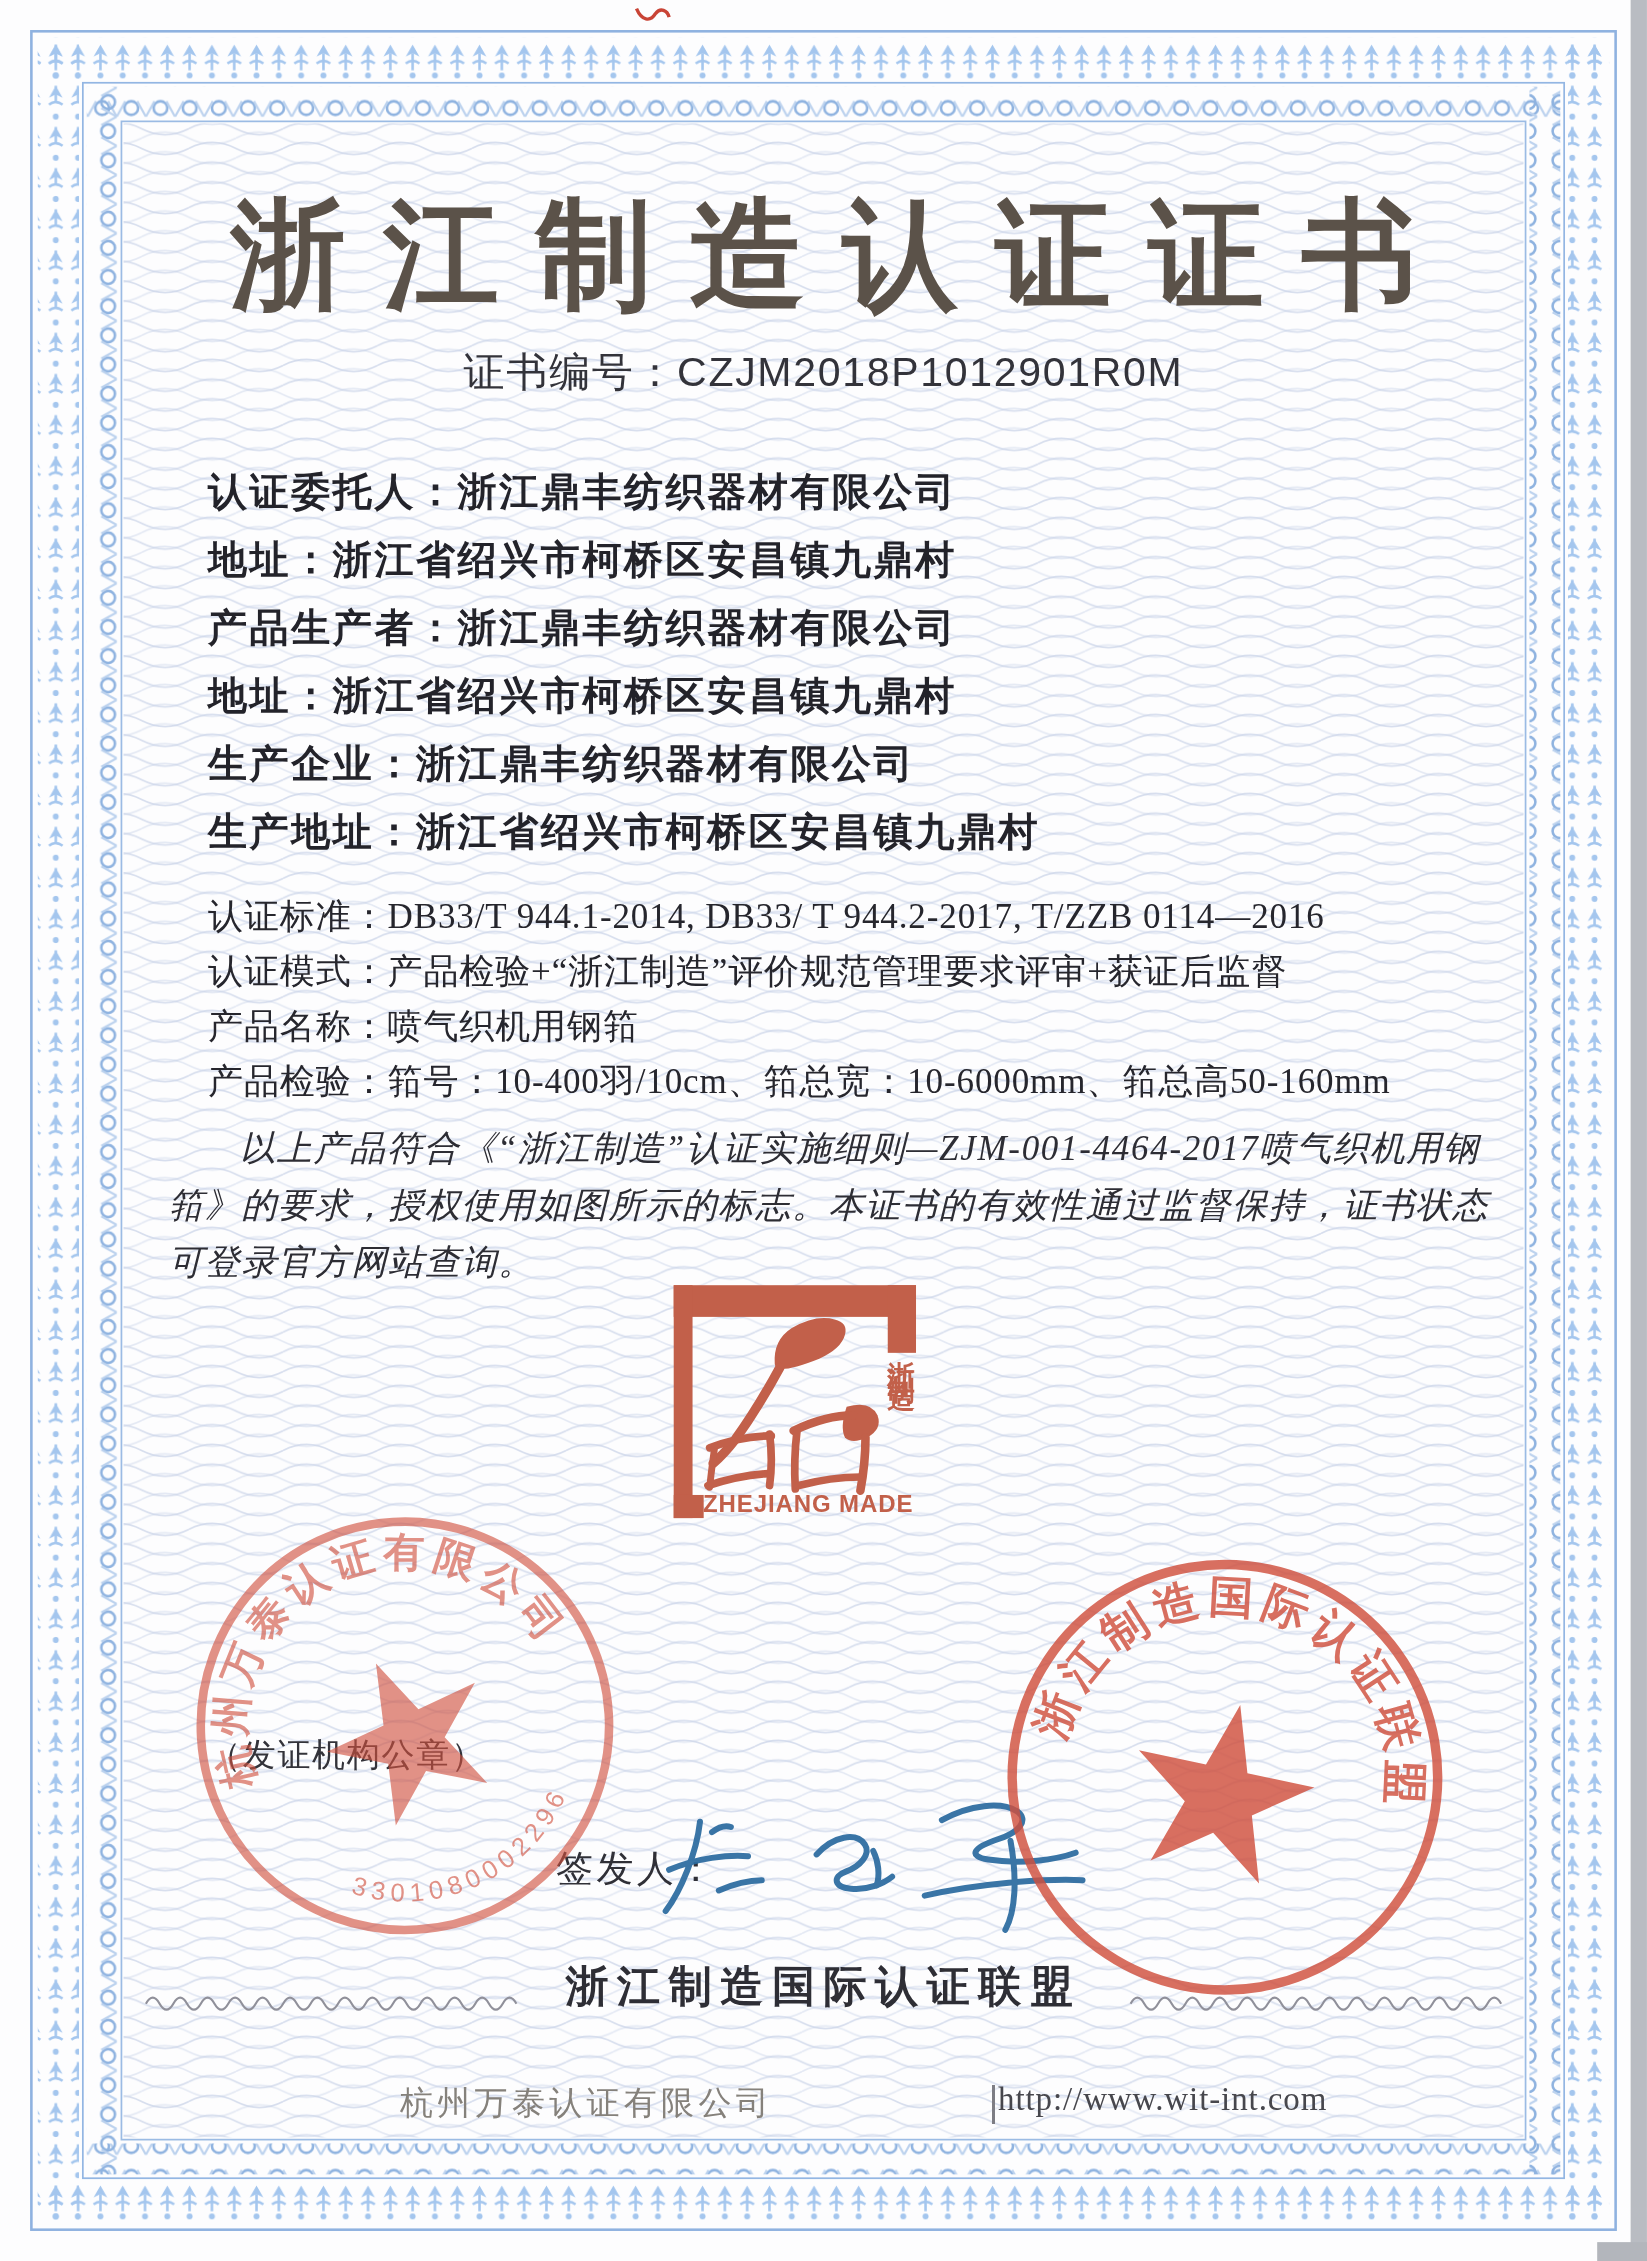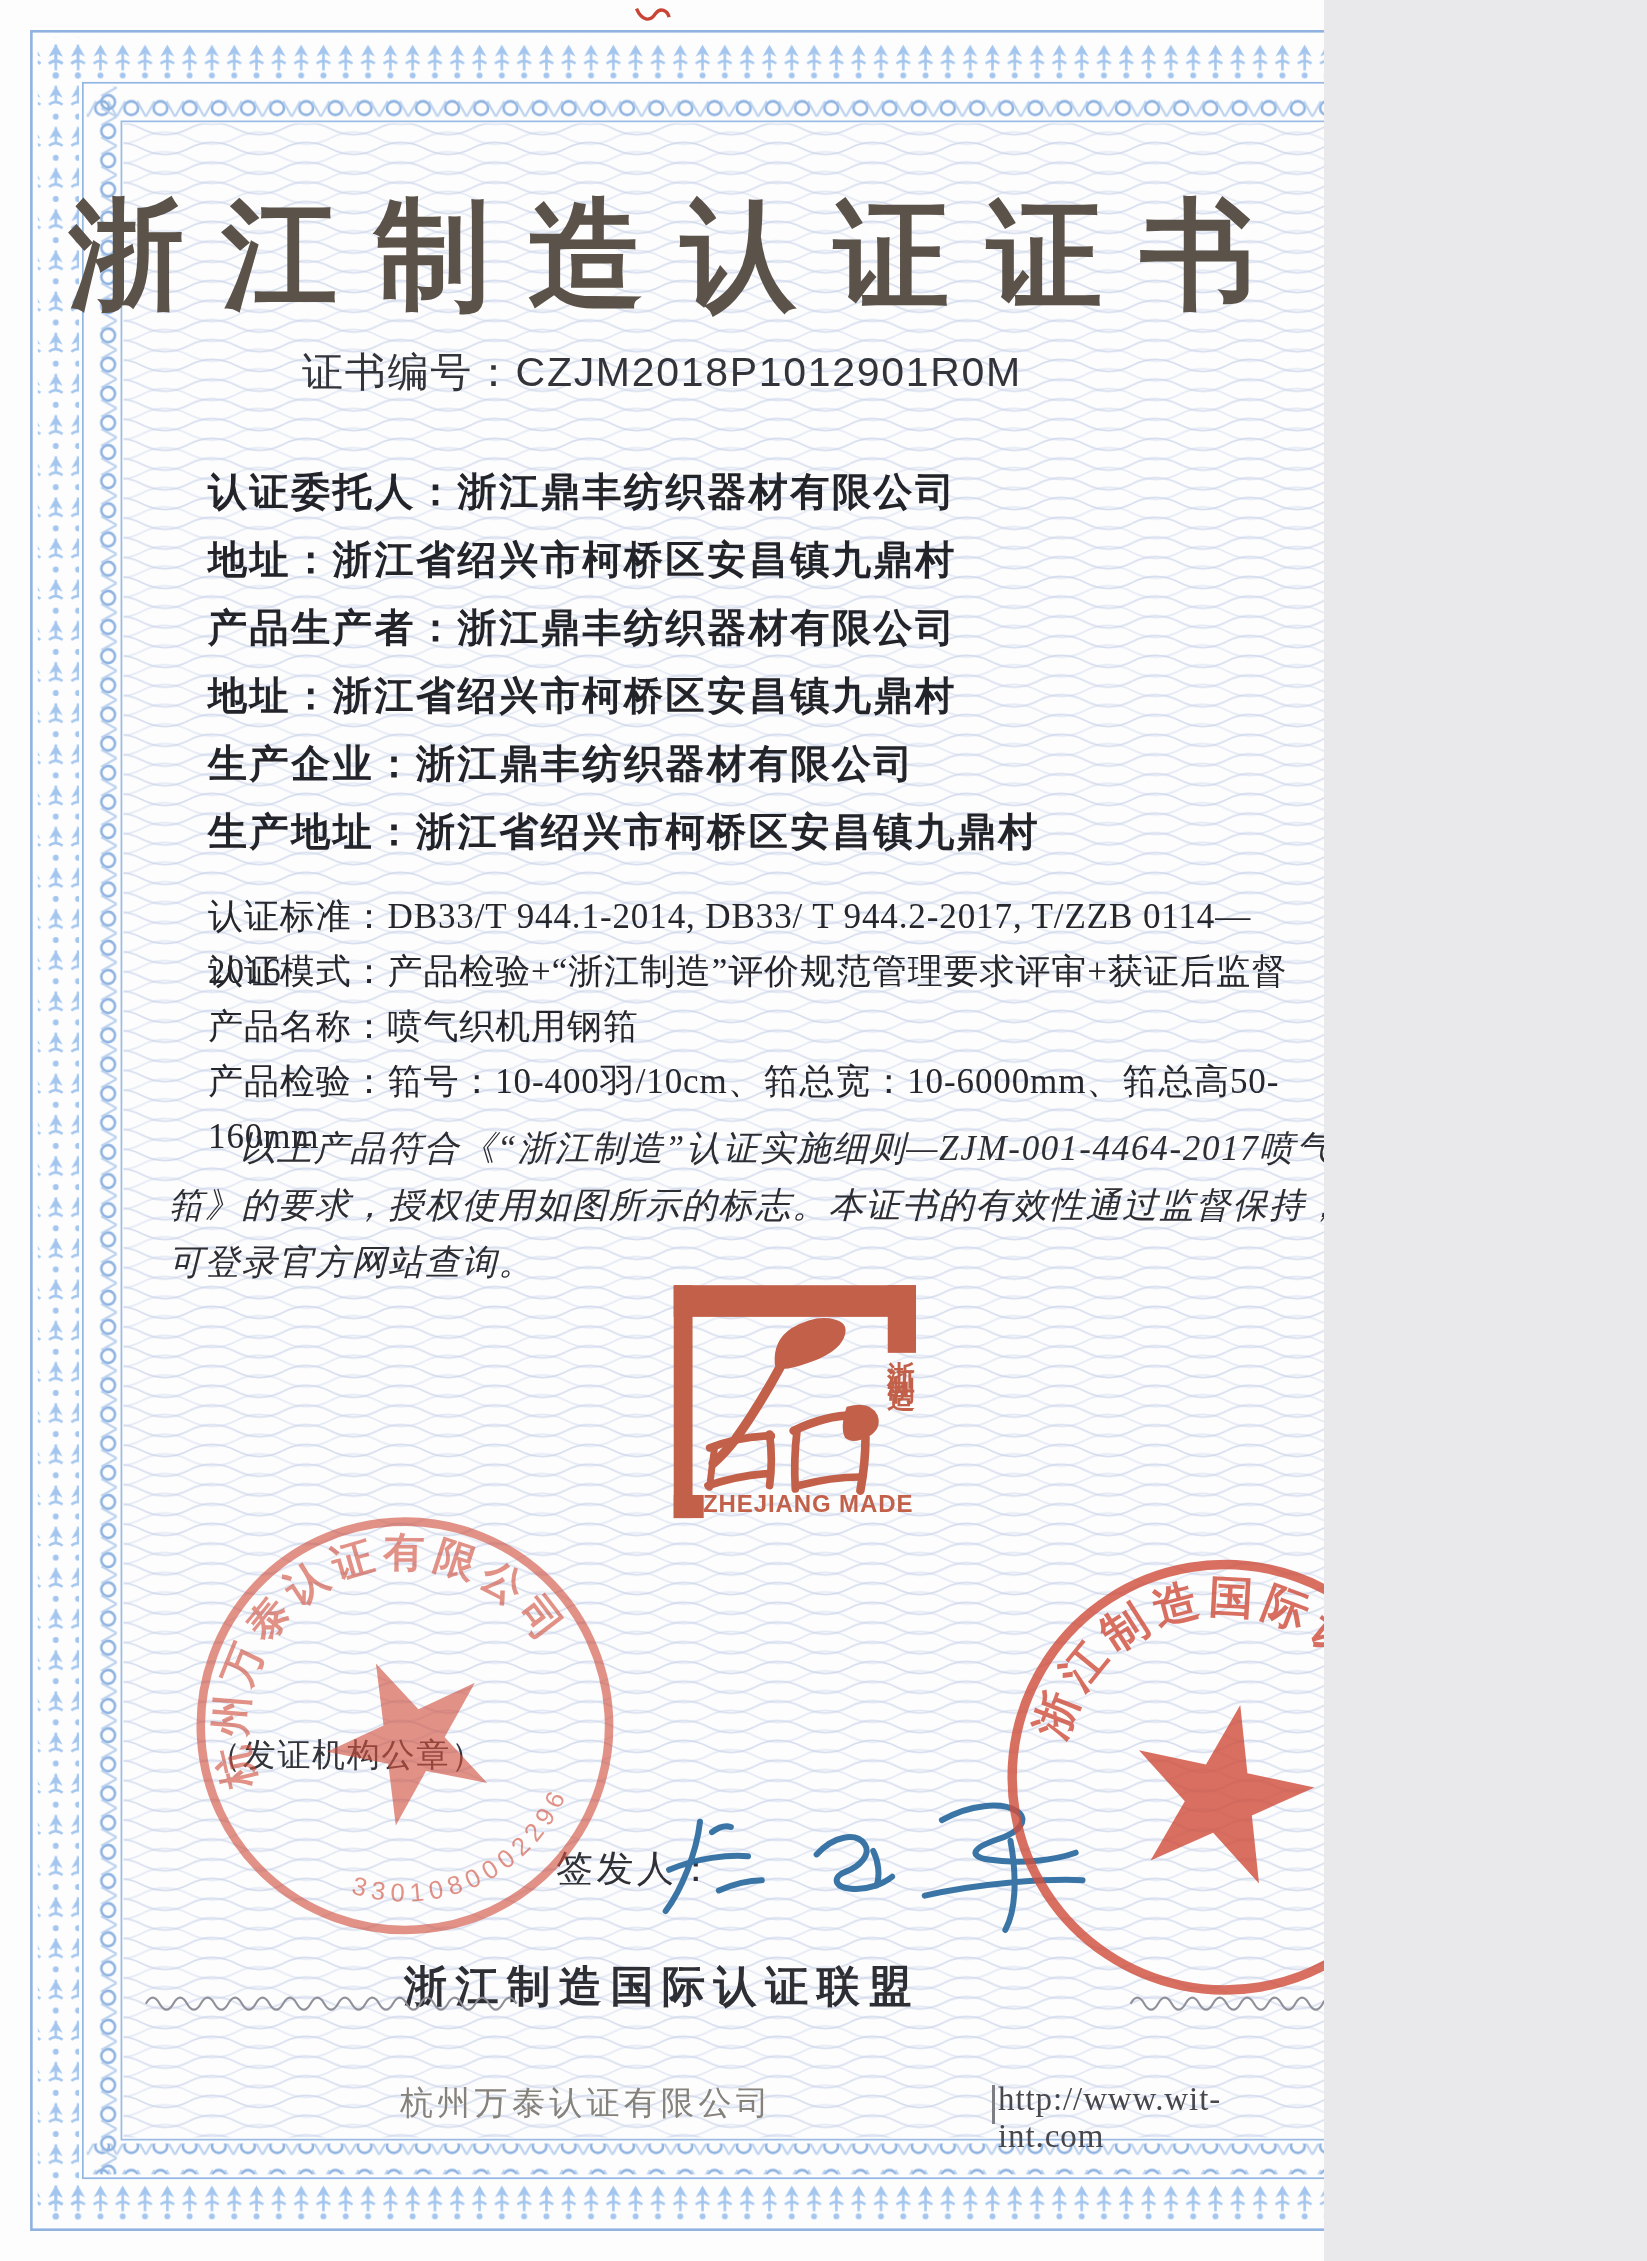--- a/index.html
+++ b/index.html
@@ -1,16 +1,16 @@
 <!DOCTYPE html>
 <html style="font-size:13.7px"><head>
 <meta charset="utf-8">
 <style>
   html,body{margin:0;padding:0;background:#e9e9ec;}
-  .page{position:relative;width:1324px;height:2261px;background:#ffffff;overflow:hidden;
+  .page{position:relative;width:1647px;height:2261px;background:#ffffff;overflow:hidden;
         font-family:"Liberation Serif",serif;color:#24242b;}
   svg{display:block;}
   .layer{position:absolute;left:0;top:0;width:1647px;height:2261px;pointer-events:none;}
 
   .title{position:absolute;top:178px;left:0;width:100%;text-align:center;
          font-size:115px;font-weight:bold;color:#5b5249;letter-spacing:38px;text-indent:38px;
          transform:scaleY(1.04);}
   .cert-no{position:absolute;top:345px;left:0;width:100%;text-align:center;
            font-size:41px;color:#33333a;font-family:"Liberation Sans",sans-serif;letter-spacing:1.7px;}
 

